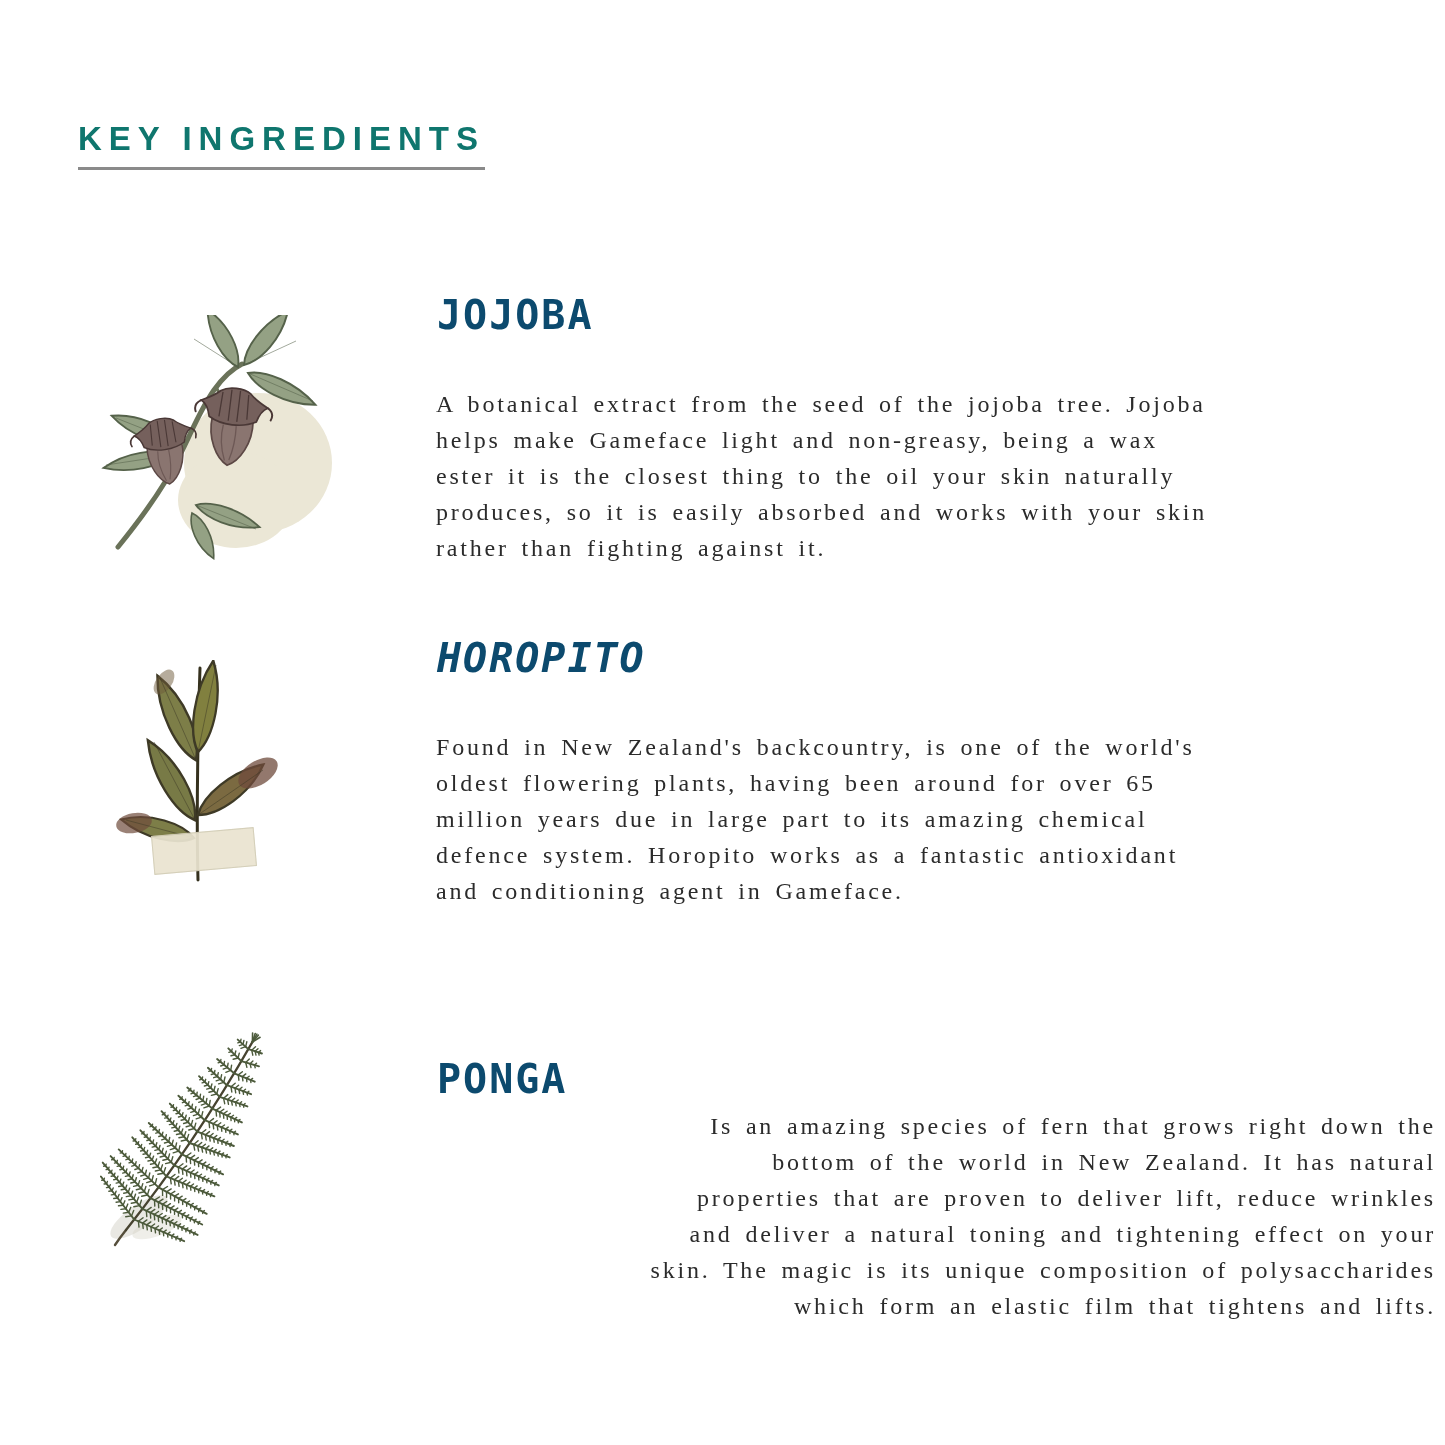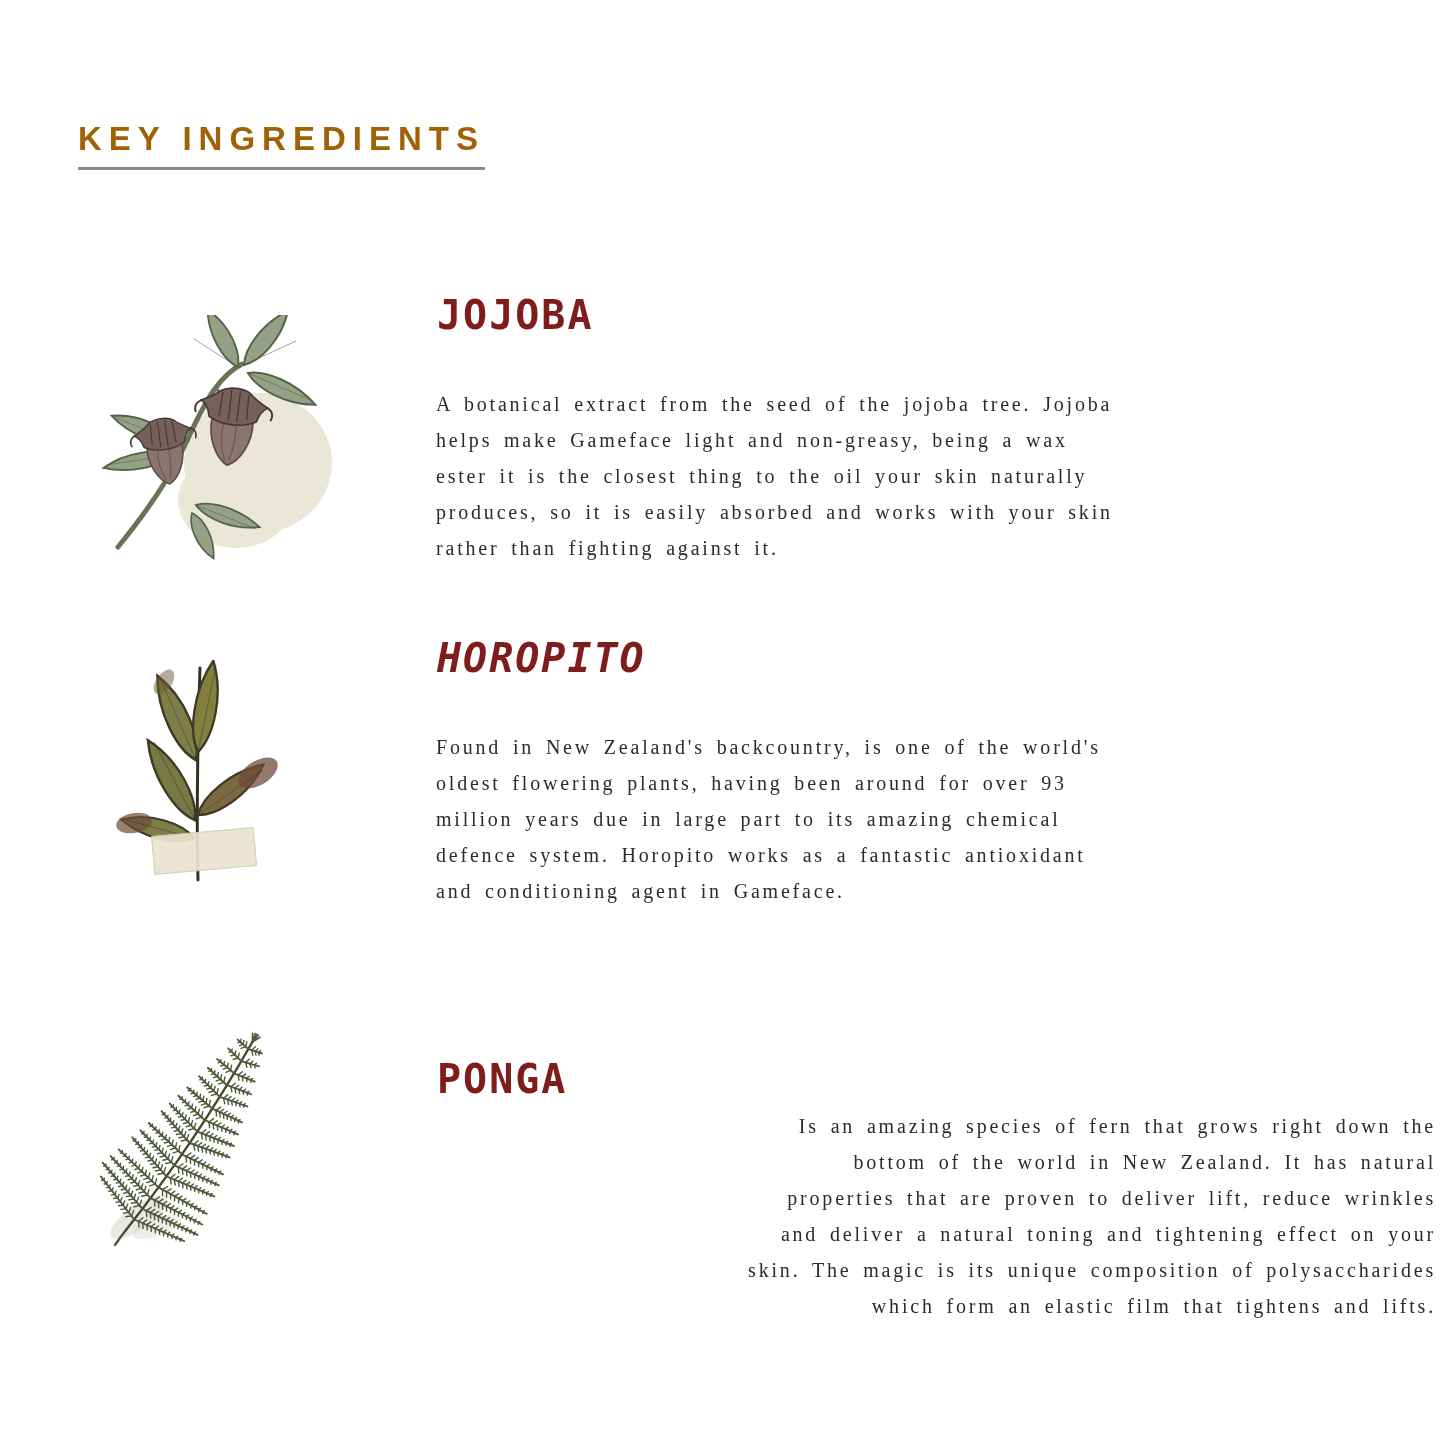--- a/index.html
+++ b/index.html
@@ -11,43 +11,43 @@
     font-family:"Liberation Serif", serif;
     color:#262626;
   }
   .page-title{
     position:absolute;left:78px;top:120px;
     margin:0;
     font-family:"Liberation Sans", sans-serif;
     font-weight:bold;
     font-size:33px;
     letter-spacing:7px;
-    color:#a16207;
+    color:#0f766e;
     padding-bottom:9px;
     border-bottom:3px solid #8a8a8a;
     display:inline-block;
     white-space:nowrap;
   }
   .sec-heading{
     position:absolute;left:437px;
     margin:0;
     font-family:"DejaVu Sans Mono", monospace;
     font-weight:bold;
     font-size:40px;
     letter-spacing:2px;
-    color:#7f1d1d;
+    color:#0c4a6e;
     line-height:1;
     white-space:nowrap;
   }
   .sec-body{
     position:absolute;left:436px;
     margin:0;
     width:1000px;
     font-family:"Liberation Serif", serif;
-    font-size:20px;
+    font-size:24px;
     line-height:36px;
     letter-spacing:2.8px;
     word-spacing:4px;
     color:#2b2b2b;
     white-space:pre-line;
   }
   #jojoba-heading{top:295px;}
   #jojoba-body{top:386px;}
   #horopito-heading{top:638px;font-style:italic;}
   #horopito-body{top:729px;}
@@ -131,21 +131,21 @@
       <path d="M 88 100 L 52 18 M 90 92 L 108 5 M 87 160 L 46 82 M 90 155 L 155 110 M 86 178 L 18 160" fill="none" stroke="#3e3a26" stroke-width="1" opacity="0.5"></path>
 
       <g transform="rotate(-5 96 191)">
         <rect x="45" y="172" width="102" height="38" fill="#eae4d0" opacity="0.93" stroke="#d9d3bd" stroke-width="1"></rect>
         <rect x="45" y="172" width="102" height="38" fill="none" stroke="#c9c3ab" stroke-width="0.6" opacity="0.6"></rect>
       </g>
     </svg>
   </div>
   <h2 class="sec-heading" id="horopito-heading">HOROPITO</h2>
   <p class="sec-body" id="horopito-body">Found in New Zealand's backcountry, is one of the world's
-oldest flowering plants, having been around for over 93
+oldest flowering plants, having been around for over 65
 million years due in large part to its amazing chemical
 defence system. Horopito works as a fantastic antioxidant
 and conditioning agent in Gameface.</p>
 
   <div class="illus" id="ponga-illus">
     <svg id="fern-svg" width="250" height="230" viewBox="0 0 250 230" xmlns="http://www.w3.org/2000/svg">
 
       <ellipse cx="44" cy="192" rx="34" ry="12" fill="#cfccc0" opacity="0.45" transform="rotate(-35 44 192)"></ellipse>
       <ellipse cx="62" cy="202" rx="26" ry="9" fill="#d8d5c9" opacity="0.4" transform="rotate(-20 62 202)"></ellipse>
 

